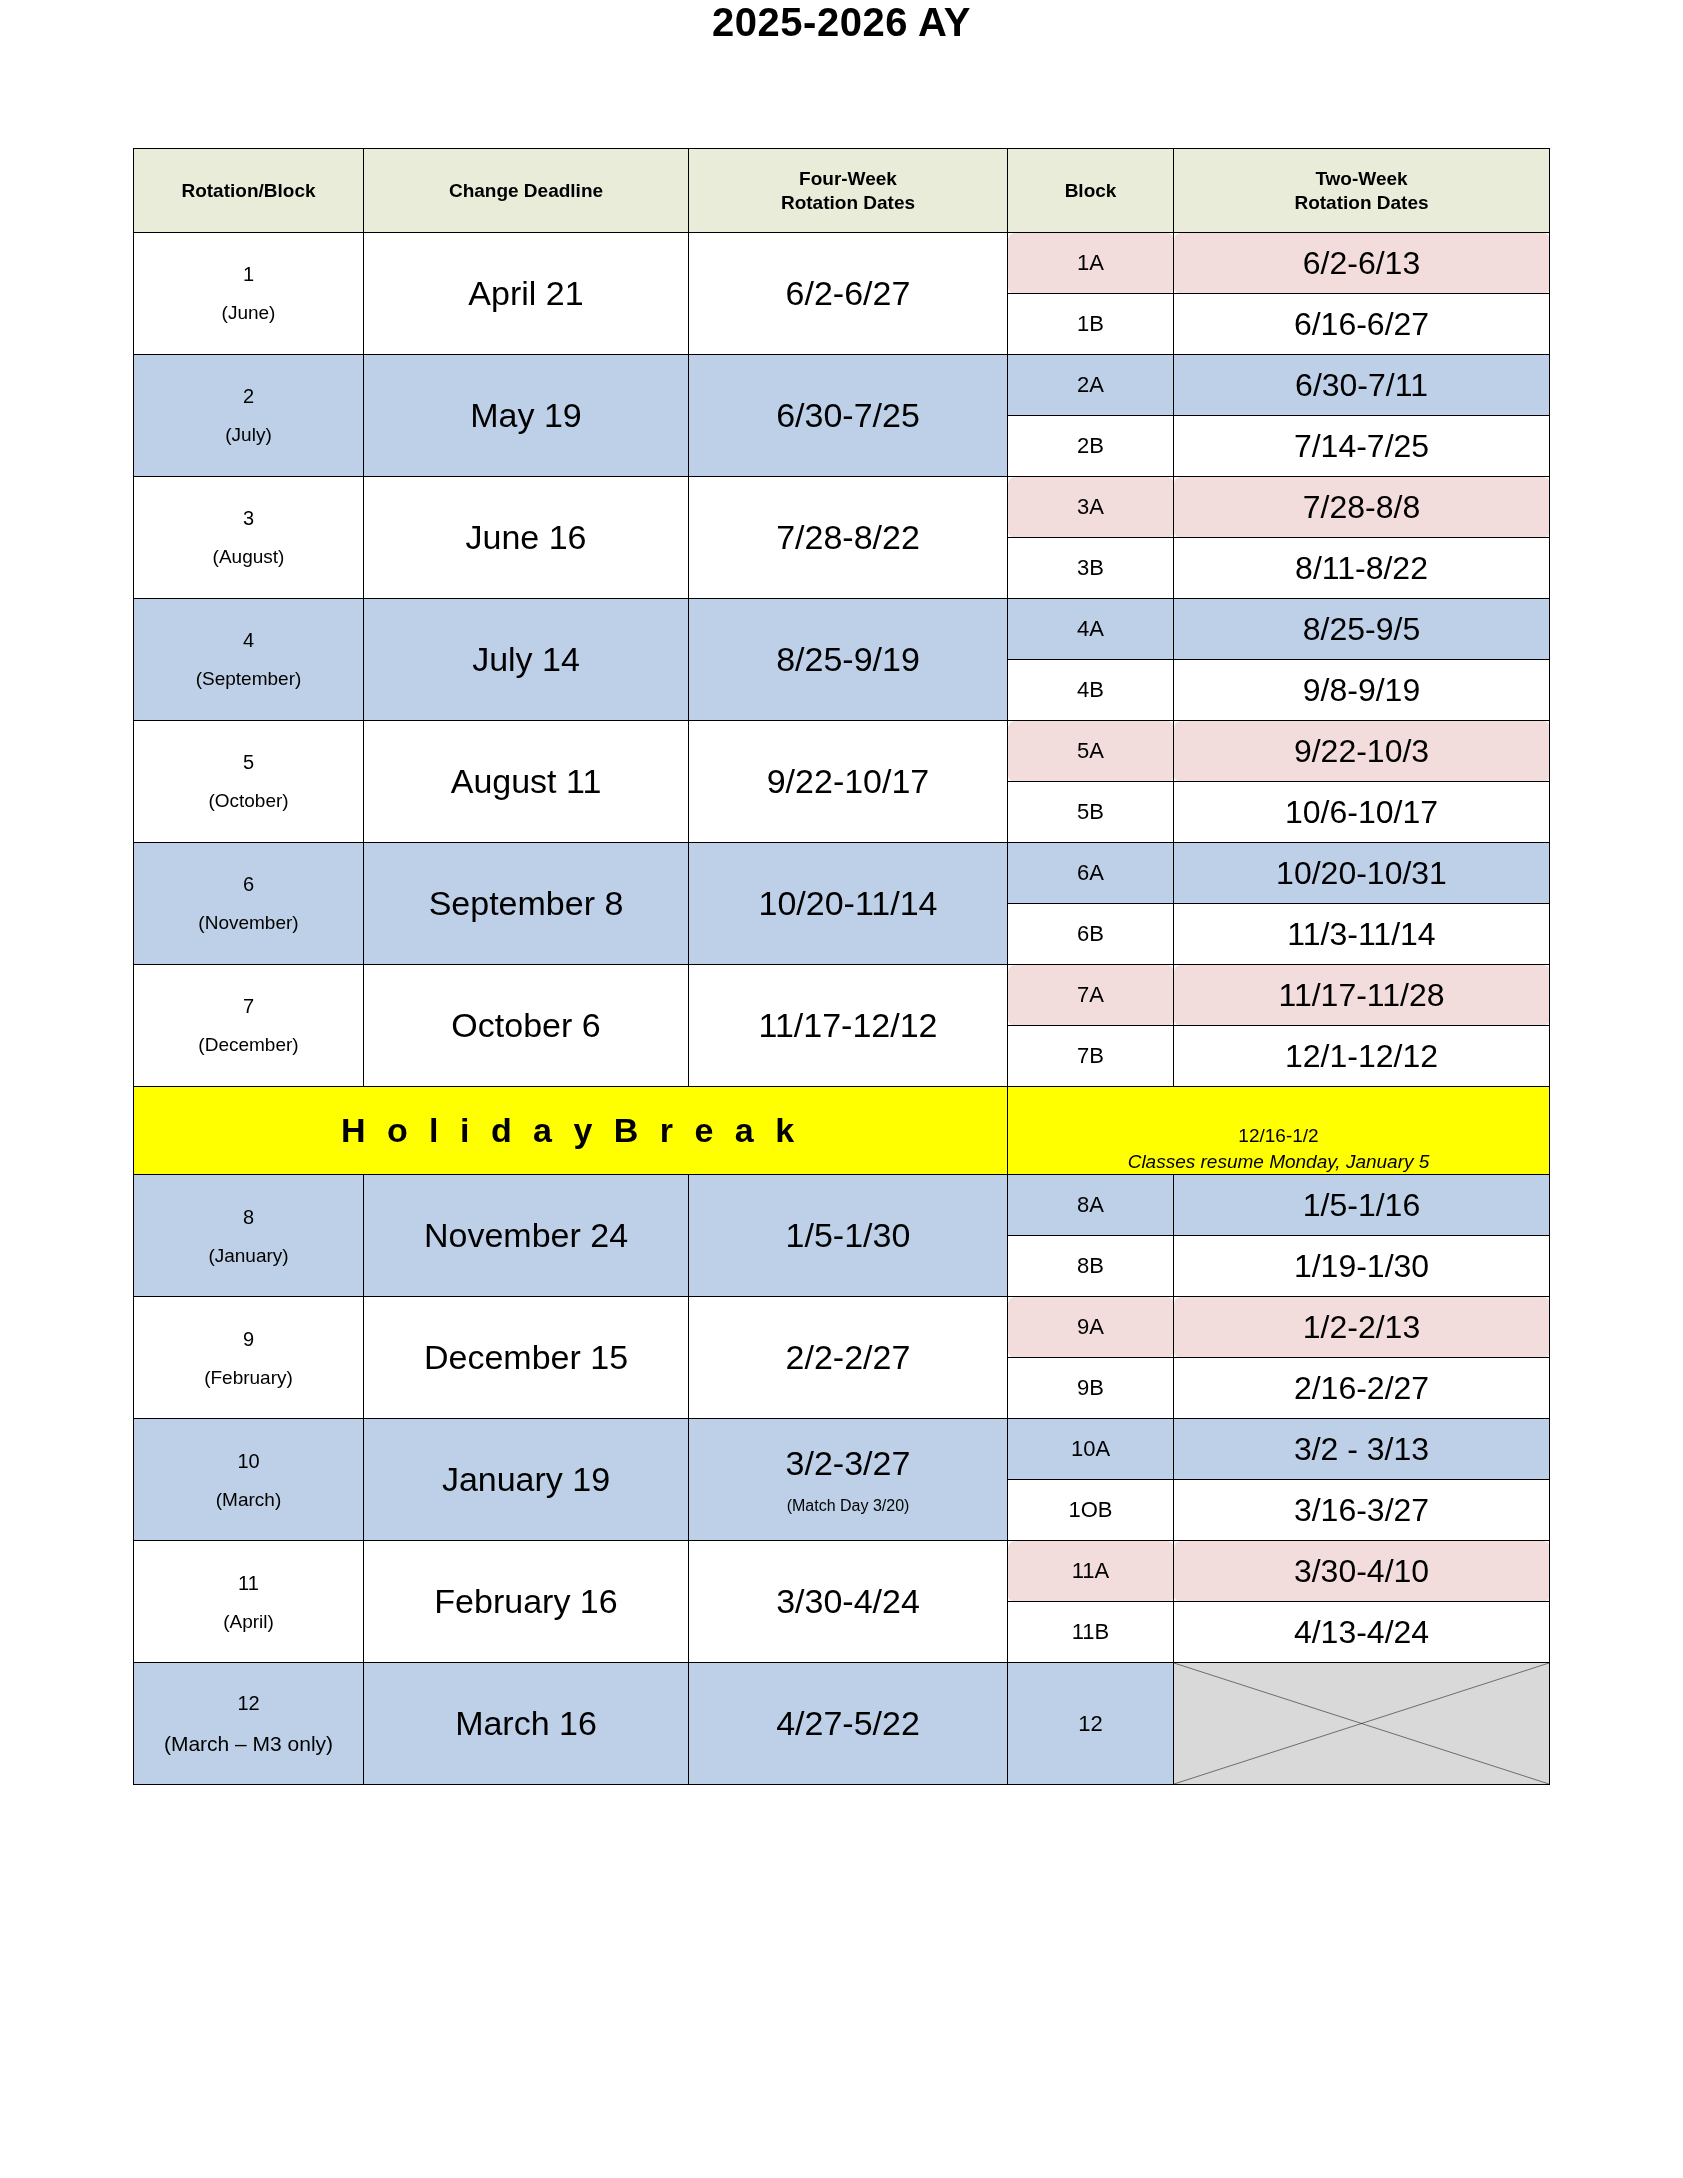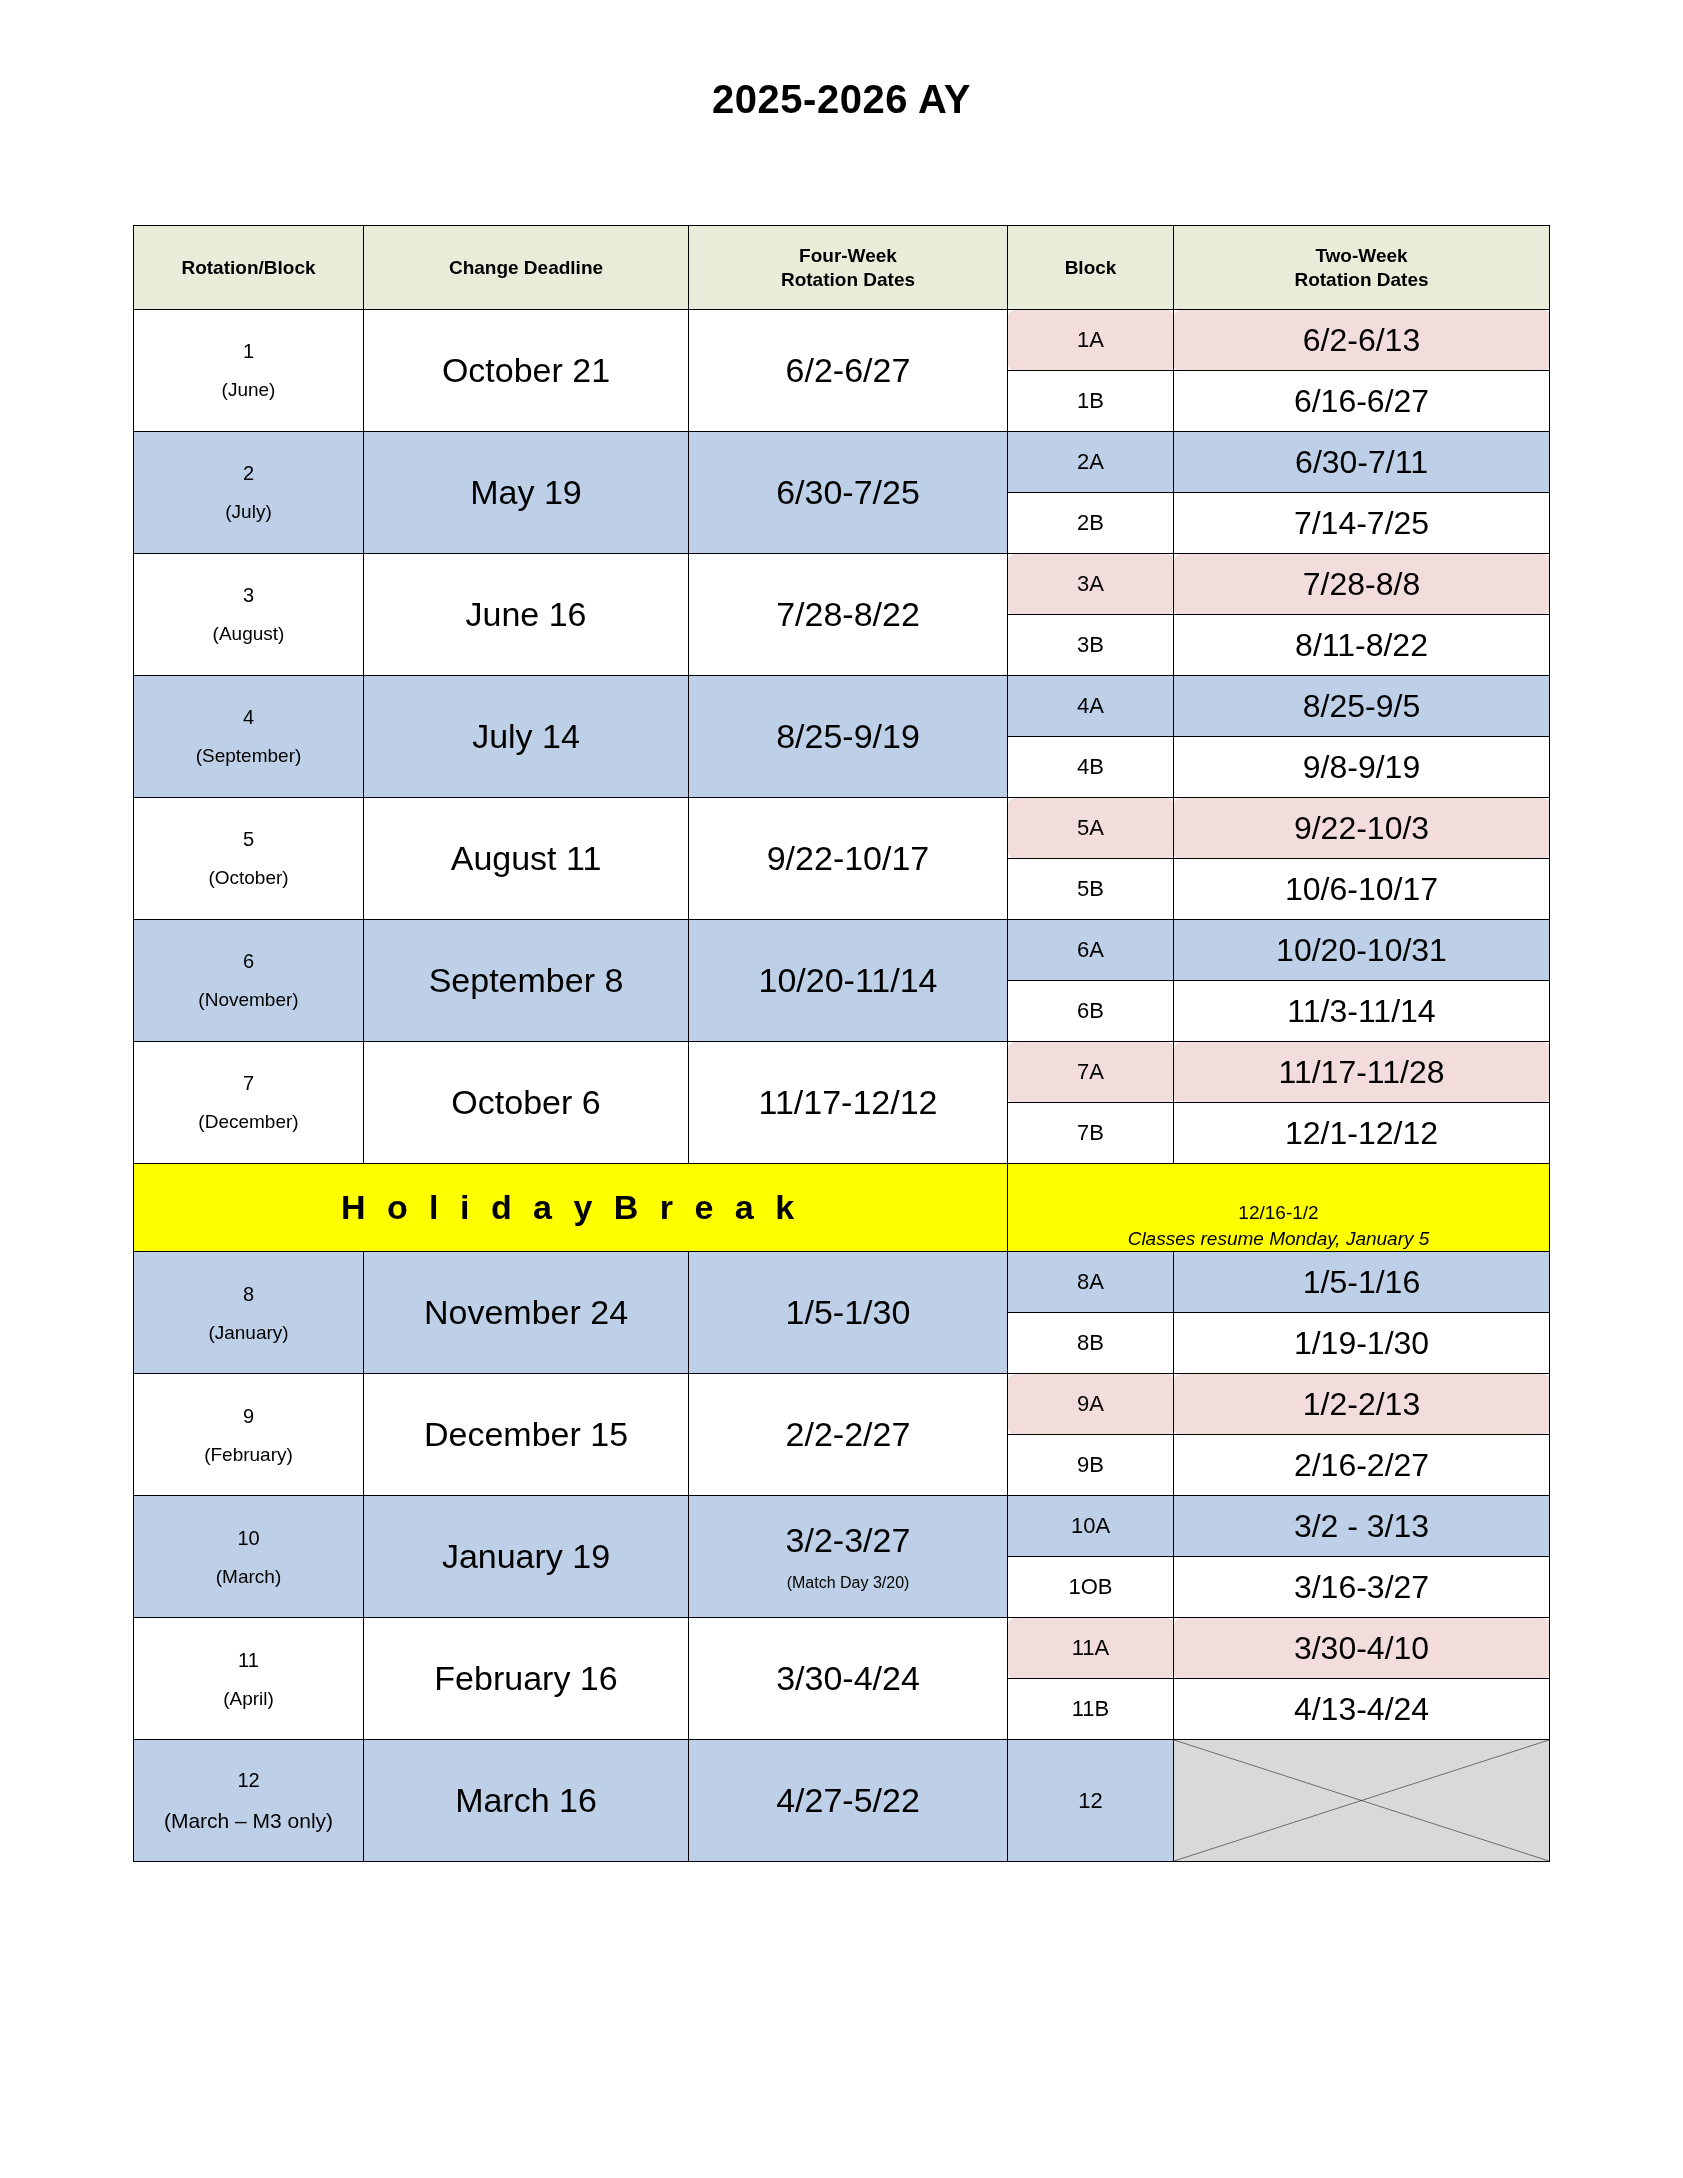--- a/index.html
+++ b/index.html
@@ -17,21 +17,20 @@
   .page {
     width: 1683px;
     height: 2178px;
     box-sizing: border-box;
     padding: 0;
   }
   .doc-title {
     text-align: center;
     font-size: 40px;
     font-weight: bold;
-    margin-top: 77px;
     letter-spacing: 0.5px;
   }
   table.cal {
     border-collapse: collapse;
     margin: 0 auto;
     margin-top: 103px;
     width: 1416px;
     table-layout: fixed;
   }
   table.cal td, table.cal th {
@@ -142,21 +141,21 @@
         </th>
       </tr>
     </thead>
     <tbody>
 
       <tr>
         <td class="rot-cell bg-white" rowspan="2">
           <span class="rot-num">1</span>
           <span class="rot-month">(June)</span>
         </td>
-        <td class="deadline-cell bg-white" rowspan="2">October 21</td>
+        <td class="deadline-cell bg-white" rowspan="2">April 21</td>
         <td class="four-cell bg-white" rowspan="2">6/2-6/27</td>
         <td class="blk-cell bg-pink">1A</td>
         <td class="two-cell bg-pink">6/2-6/13</td>
       </tr>
       <tr>
         <td class="blk-cell bg-white">1B</td>
         <td class="two-cell bg-white">6/16-6/27</td>
       </tr>
 
       <tr>

